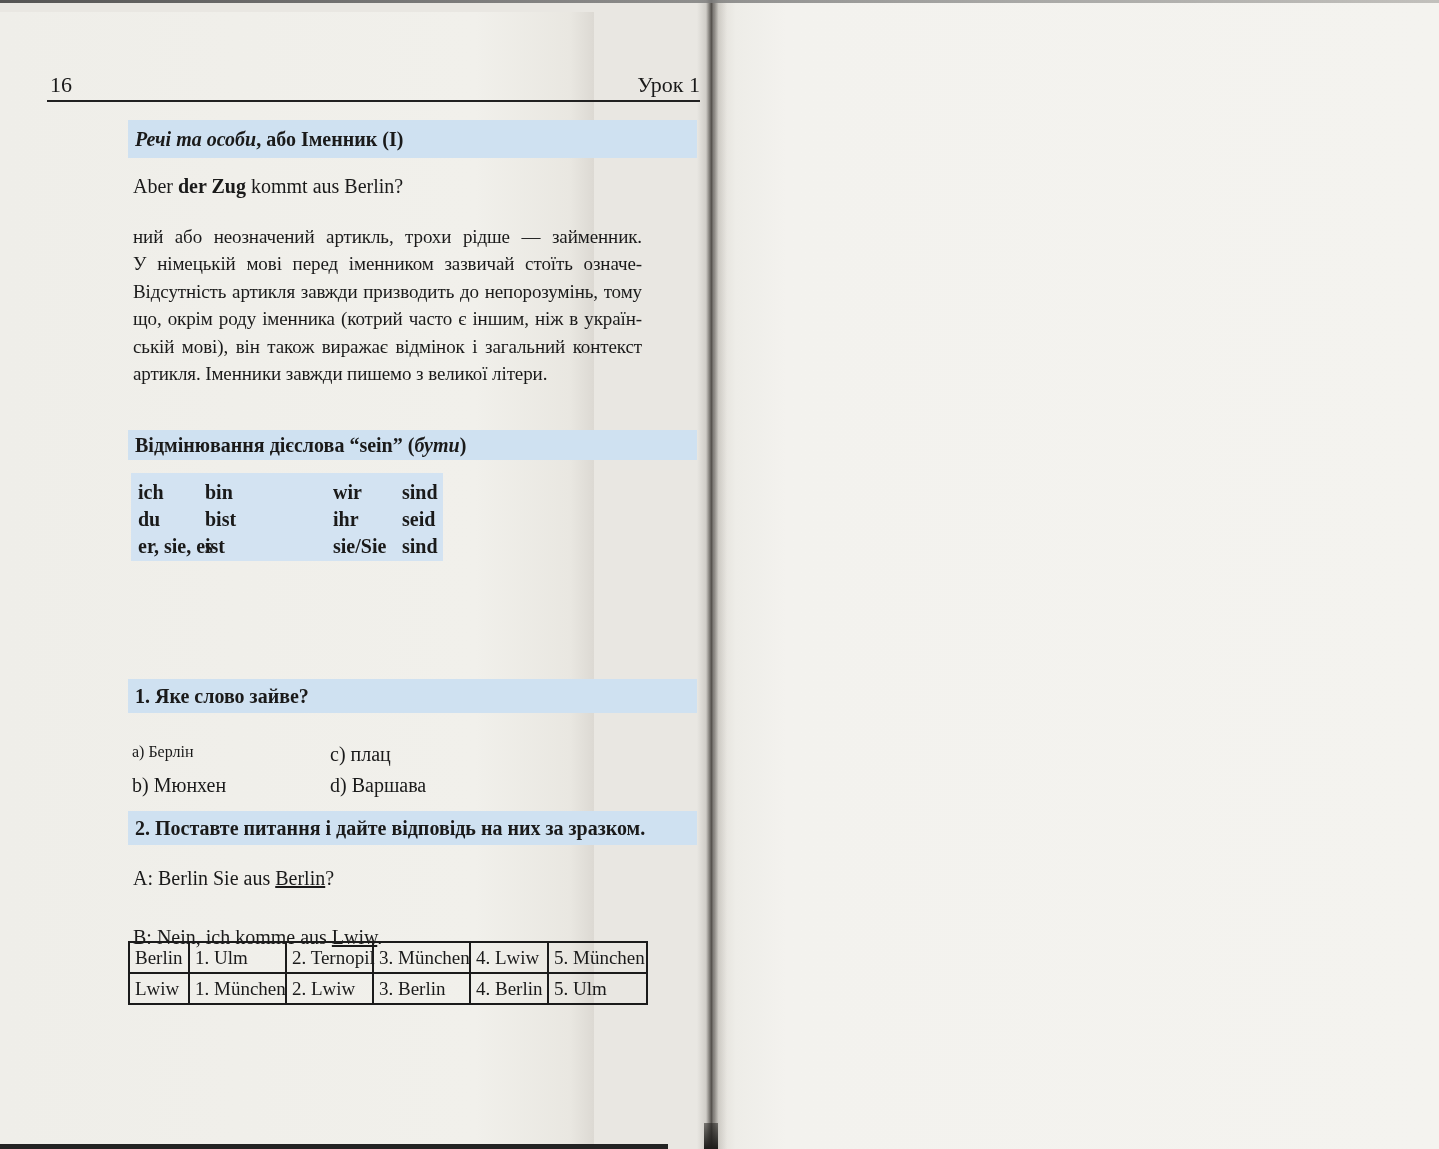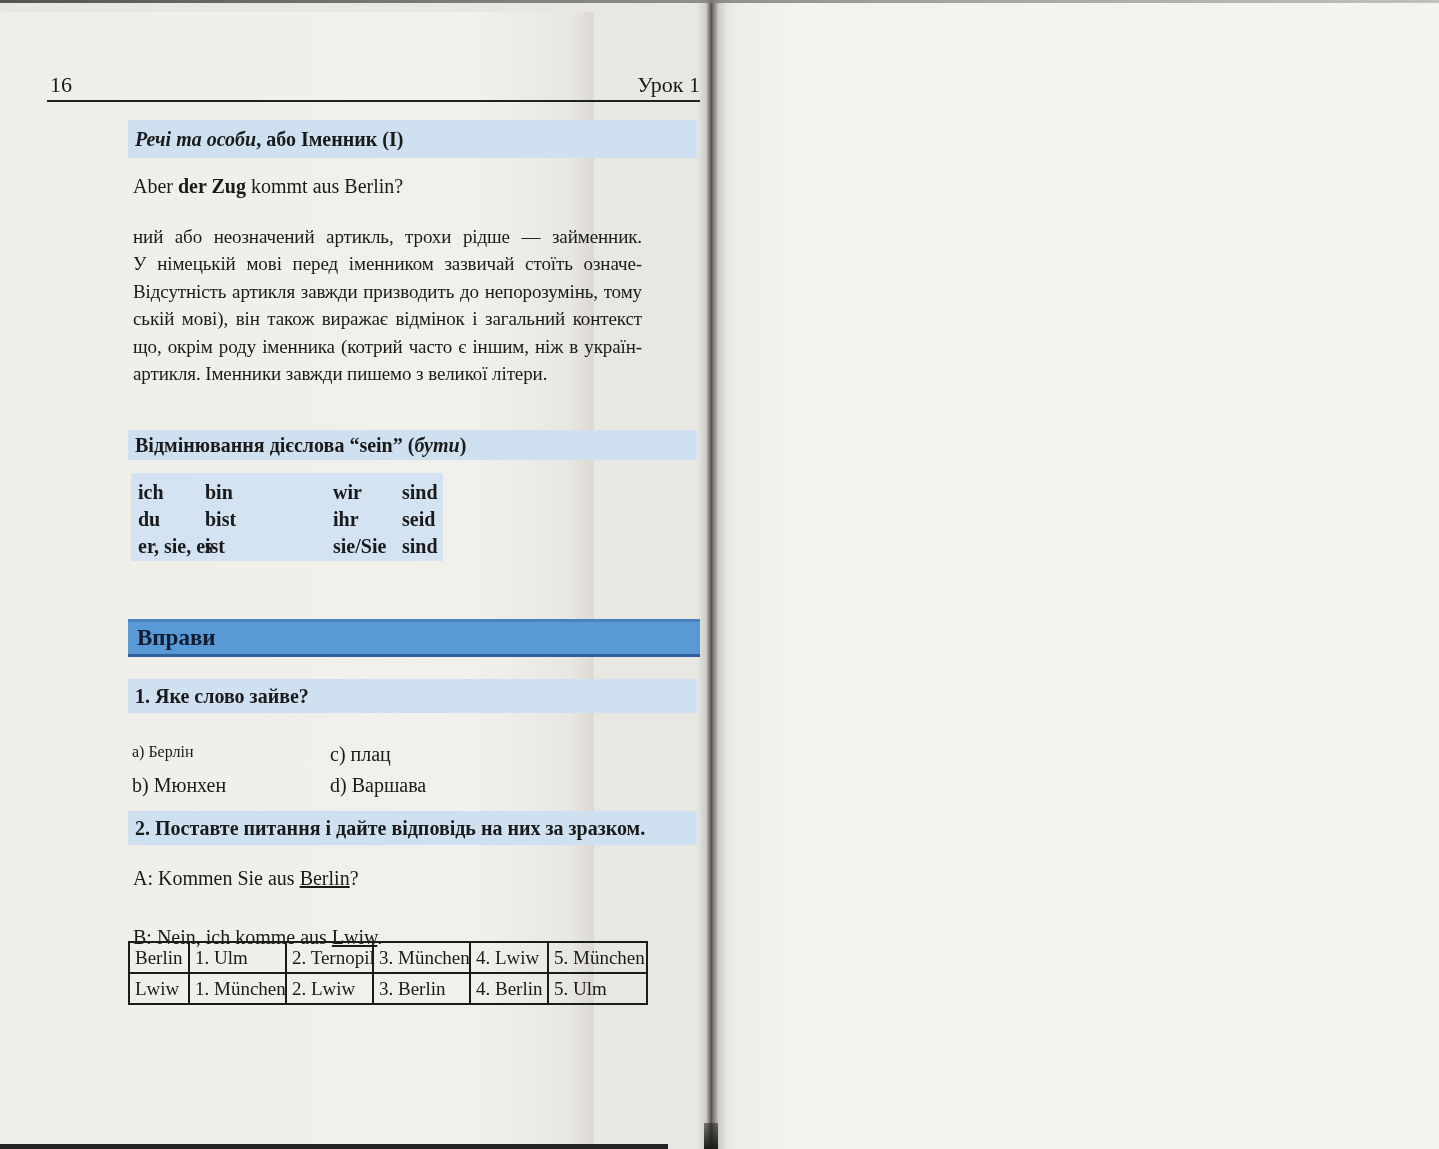--- a/index.html
+++ b/index.html
@@ -59,22 +59,22 @@
   <div class="band-light" style="left:128px;top:108px;width:569px;height:38px">
     <span class="band-title"><span class="it">Речі та особи</span><span>, або Іменник (I)</span></span>
   </div>
 
   <div class="abs body-line" style="left:133px;top:163px"><span>Aber </span><span class="b">der Zug</span><span> kommt aus Berlin?</span></div>
 
   <div id="paragraph">
       <div class="pline">ний або неозначений артикль, трохи рідше — займенник.</div>
       <div class="pline">У німецькій мові перед іменником зазвичай стоїть означе-</div>
       <div class="pline">Відсутність артикля завжди призводить до непорозумінь, тому</div>
+      <div class="pline">що, окрім роду іменника (котрий часто є іншим, ніж в україн-</div>
       <div class="pline">ській мові), він також виражає відмінок і загальний контекст</div>
-      <div class="pline">що, окрім роду іменника (котрий часто є іншим, ніж в україн-</div>
       <div class="pline last">артикля. Іменники завжди пишемо з великої літери.</div>
     </div>
 
   <div class="band-light" style="left:128px;top:418px;width:569px;height:30px">
     <span class="band-title"><span>Відмінювання дієслова “sein” (</span><span class="it">бути</span><span>)</span></span>
   </div>
 
   <div id="conjugation">
       <div class="crow" style="top: 8px;">
         <span class="ccell" style="left: 7px;">ich</span>
@@ -89,39 +89,36 @@
         <span class="ccell" style="left: 271px;">seid</span>
       </div>
       <div class="crow" style="top: 62px;">
         <span class="ccell" style="left: 7px;">er, sie, es</span>
         <span class="ccell" style="left: 74px;">ist</span>
         <span class="ccell" style="left: 202px;">sie/Sie</span>
         <span class="ccell" style="left: 271px;">sind</span>
       </div>
     </div>
 
-  <div class="banner" style="left:128px;top:607px;width:572px;height:38px;font-size:23px">
-    <span>Вправи</span>
-  </div>
 
   <div class="band-light" style="left:128px;top:667px;width:569px;height:34px">
     <span class="band-title">1. Яке слово зайве?</span>
   </div>
   <div class="abs" style="left:132px;top:731px;width:520px;height:64px">
       <div style="position: absolute; left: 0px; top: 0px; font-size: 16px; white-space: nowrap;">a) Берлін</div>
       <div style="position: absolute; left: 198px; top: 0px; font-size: 20px; white-space: nowrap;">c) плац</div>
       <div style="position: absolute; left: 0px; top: 31px; font-size: 20px; white-space: nowrap;">b) Мюнхен</div>
       <div style="position: absolute; left: 198px; top: 31px; font-size: 20px; white-space: nowrap;">d) Варшава</div>
     </div>
 
   <div class="band-light" style="left:128px;top:799px;width:569px;height:34px">
     <span class="band-title">2. Поставте питання і дайте відповідь на них за зразком.</span>
   </div>
   <div class="abs" style="left:133px;top:855px">
-      <div style="font-size: 20px; white-space: nowrap; margin-bottom: 8px;"><span>A: Kommen Sie aus </span><span class="u">Berlin</span><span>?</span></div>
+      <div style="font-size: 20px; white-space: nowrap; margin-bottom: 8px;"><span>A: Berlin Sie aus </span><span class="u">Berlin</span><span>?</span></div>
       <div style="font-size: 20px; white-space: nowrap; margin-bottom: 8px; margin-top: 36px;"><span>B: Nein, ich komme aus </span><span class="u">Lwiw</span><span>.</span></div>
     </div>
 
   <div>
       <table class="scan-table city" style="left: 128px; top: 929px; width: 518px;">
         <colgroup>
           <col style="width: 60px;">
           <col style="width: 97px;">
           <col style="width: 87px;">
           <col style="width: 97px;">

